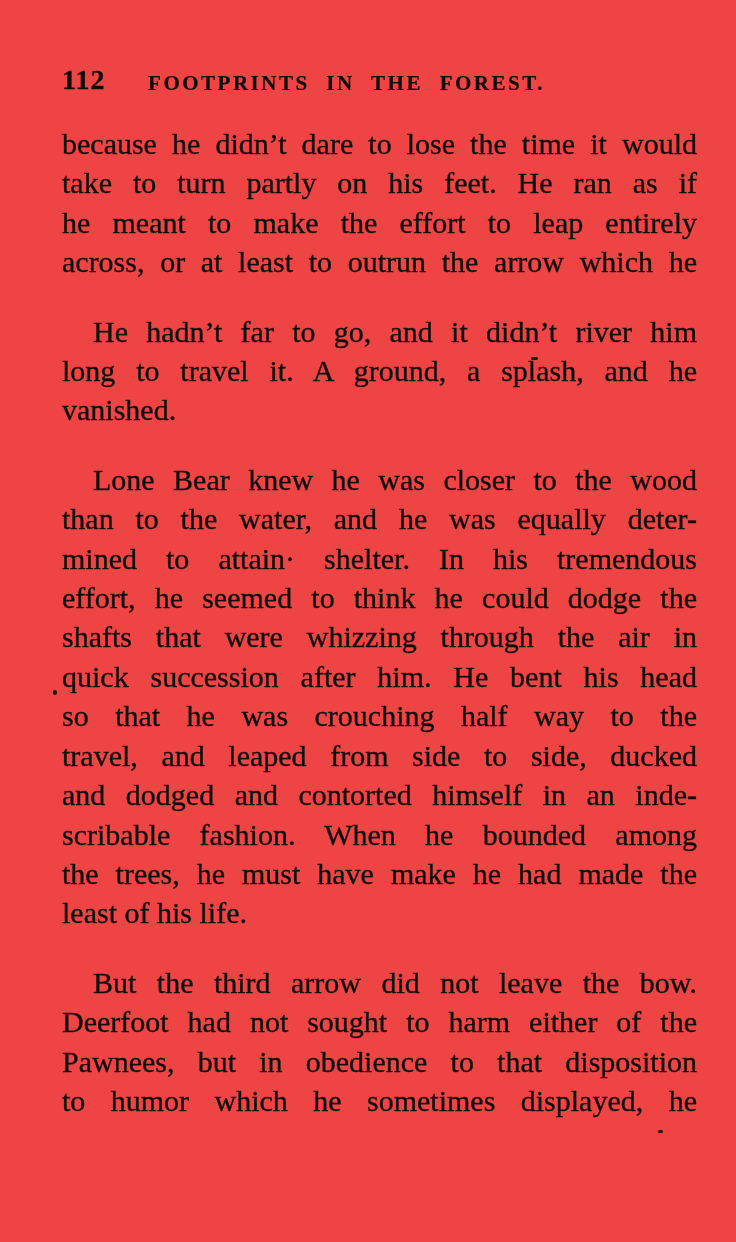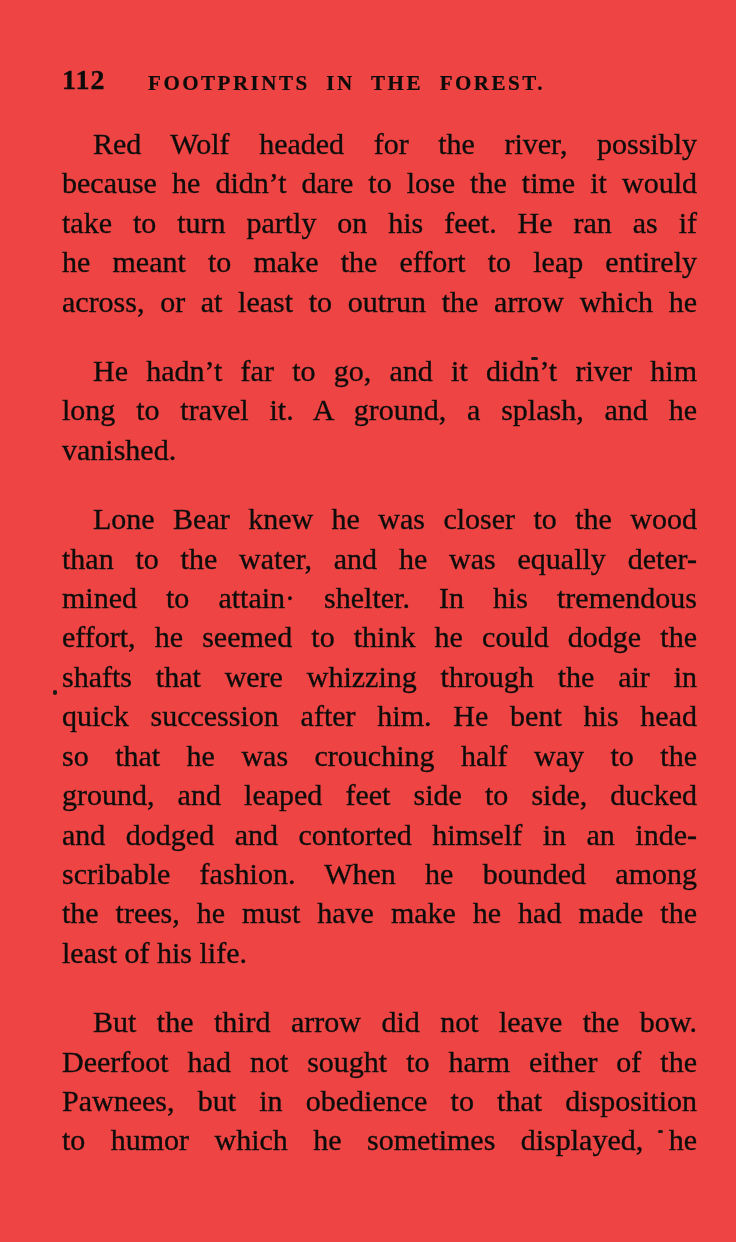--- a/index.html
+++ b/index.html
@@ -78,21 +78,20 @@
 
   <div class="running-head">
     <span class="page-number">112</span>
     <span class="running-title">FOOTPRINTS IN THE FOREST.</span>
   </div>
 
   <div class="text-block">
 
     <p class="para">
       </p>
-      <div class="line indent">Red Wolf headed for the river, possibly</div>
       <div class="line">because he didn’t dare to lose the time it would</div>
       <div class="line">take to turn partly on his feet. He ran as if</div>
       <div class="line">he meant to make the effort to leap entirely</div>
       <div class="line">across, or at least to outrun the arrow which he</div>
     <p></p>
 
     <p class="para">
       </p>
       <div class="line indent">He hadn’t far to go, and it didn’t river him</div>
       <div class="line">long to travel it. A ground, a splash, and he</div>
@@ -101,21 +100,21 @@
 
     <p class="para">
       </p>
       <div class="line indent">Lone Bear knew he was closer to the wood</div>
       <div class="line">than to the water, and he was equally deter-</div>
       <div class="line">mined to attain· shelter. In his tremendous</div>
       <div class="line">effort, he seemed to think he could dodge the</div>
       <div class="line">shafts that were whizzing through the air in</div>
       <div class="line">quick succession after him. He bent his head</div>
       <div class="line">so that he was crouching half way to the</div>
-      <div class="line">ground, and leaped feet side to side, ducked</div>
+      <div class="line">travel, and leaped from side to side, ducked</div>
       <div class="line">and dodged and contorted himself in an inde-</div>
       <div class="line">scribable fashion. When he bounded among</div>
       <div class="line">the trees, he must have make he had made the</div>
       <div class="line short">least of his life.</div>
     <p></p>
 
     <p class="para">
       </p>
       <div class="line indent">But the third arrow did not leave the bow.</div>
       <div class="line">Deerfoot had not sought to harm either of the</div>

